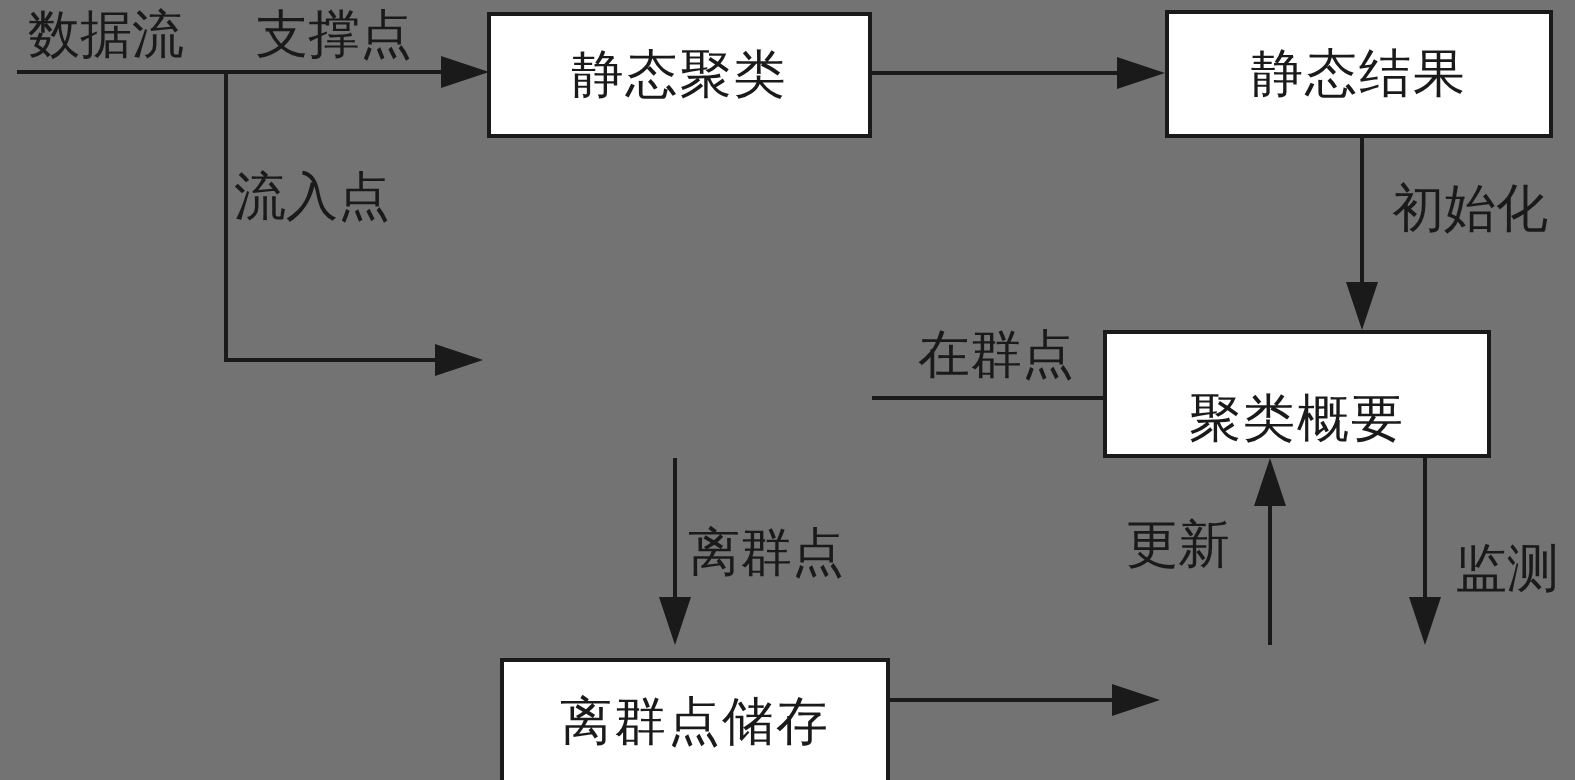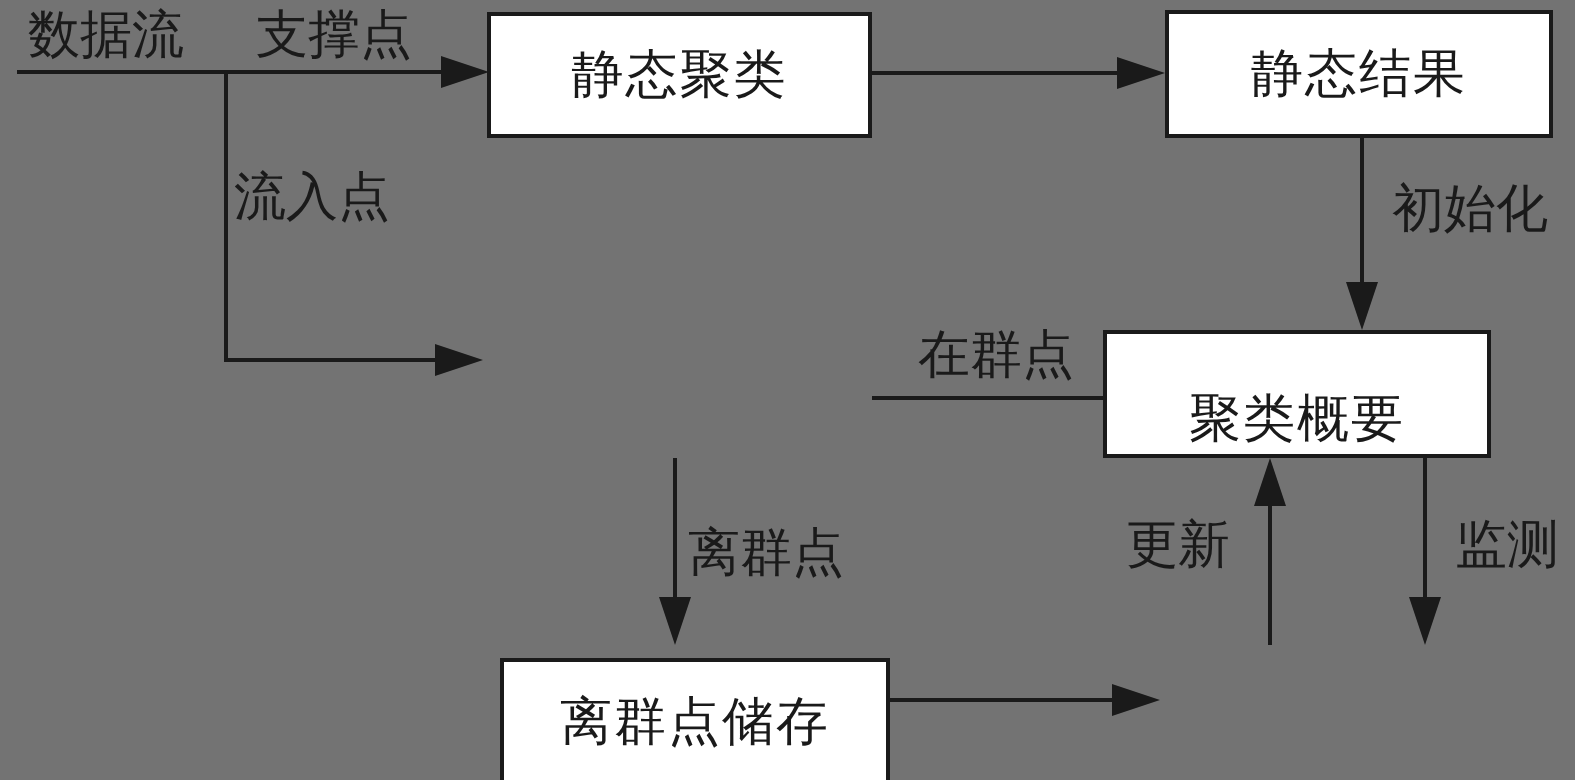--- a/index.html
+++ b/index.html
@@ -64,21 +64,21 @@
 
 <div class="canvas">
 
   <div class="lbl" style="left:28px; top:6px;">数据流</div>
   <div class="lbl" style="left:256px; top:6px;">支撑点</div>
   <div class="lbl" style="left:234px; top:168px;">流入点</div>
   <div class="lbl" style="left:1392px; top:180px;">初始化</div>
   <div class="lbl" style="left:918px; top:326px;">在群点</div>
   <div class="lbl" style="left:688px; top:488px;margin-top:36px;">离群点</div>
   <div class="lbl" style="left:1126px; top:516px;">更新</div>
-  <div class="lbl" style="left:1455px; top:516px;">监测</div>
+  <div class="lbl" style="left:1455px; top:540px;">监测</div>
 
   <div class="hline" style="left:17px; top:70px; width:425px; height:4px;"></div>
   <div class="ah ah-right" style="left:441px; top:56px;"></div>
 
   <div class="vline" style="left:224px; top:70px; width:4px; height:292px;"></div>
   <div class="hline" style="left:224px; top:358px; width:212px; height:4px;"></div>
   <div class="ah ah-right" style="left:435px; top:344px;"></div>
 
   <div class="hline" style="left:872px; top:71px; width:246px; height:4px;"></div>
   <div class="ah ah-right" style="left:1117px; top:57px;"></div>

